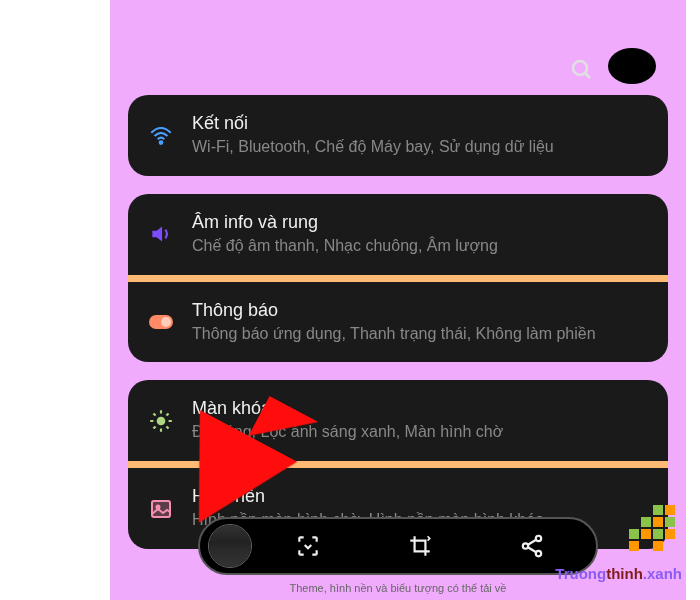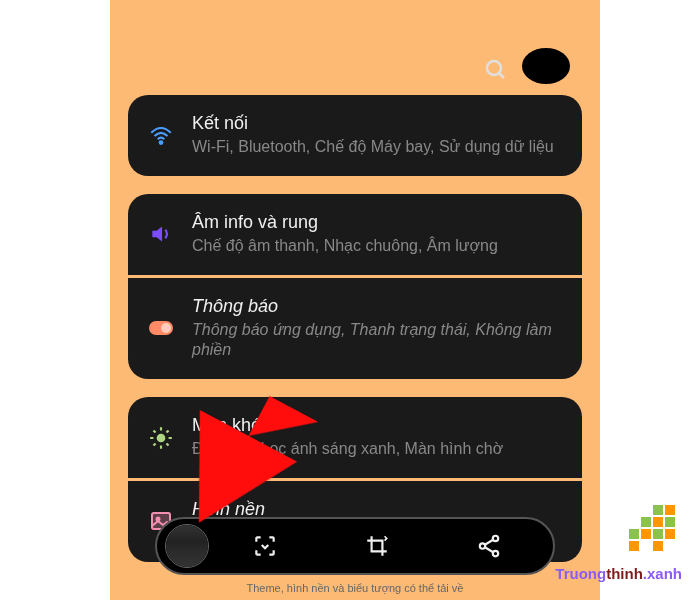--- a/index.html
+++ b/index.html
@@ -8,23 +8,23 @@
       height: 600px;
       background: #ffffff;
       font-family: -apple-system, BlinkMacSystemFont, sans-serif;
       position: relative;
       overflow: hidden;
     }
     .phone-frame {
       position: absolute;
       left: 110px;
       top: 0;
-      width: 490px;
+      width: 576px;
       height: 600px;
-      background: #fdba74;
+      background: #f0abfc;
       overflow: hidden;
     }
     .top-bar {
       height: 95px;
       position: relative;
     }
     .search-icon {
       position: absolute;
       right: 92px;
       top: 58px;
@@ -46,22 +46,21 @@
       border-radius: 20px;
       overflow: hidden;
     }
     .settings-item {
       display: flex;
       align-items: center;
       padding: 18px 20px;
       gap: 18px;
     }
     .settings-item + .settings-item {
-      border-top: 3px solid #fdba74;
-      font-style: italic;
+      border-top: 7px solid #fdba74;
     }
     .item-icon {
       width: 26px;
       height: 26px;
       display: flex;
       align-items: center;
       justify-content: center;
       flex-shrink: 0;
     }
     .item-text {

